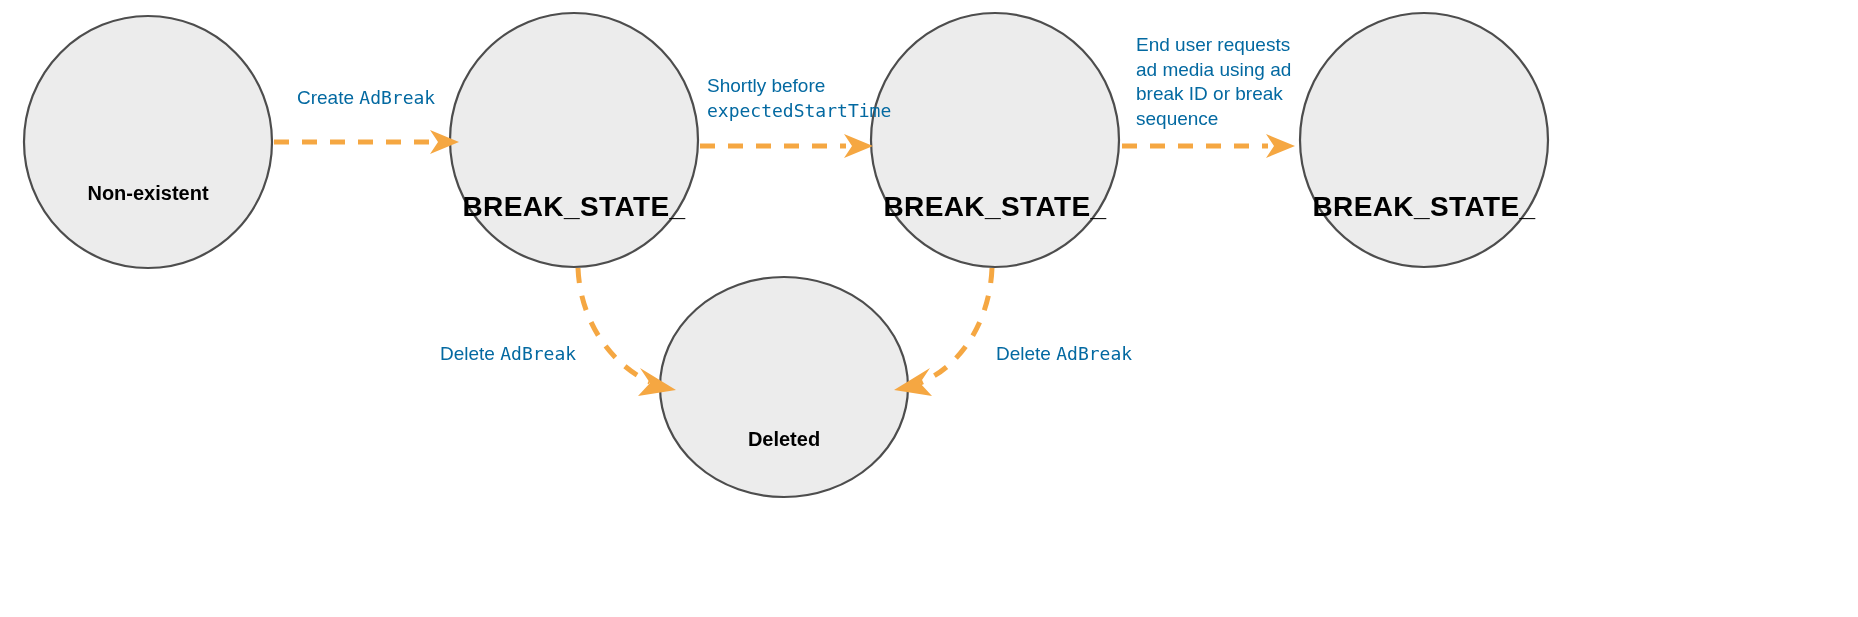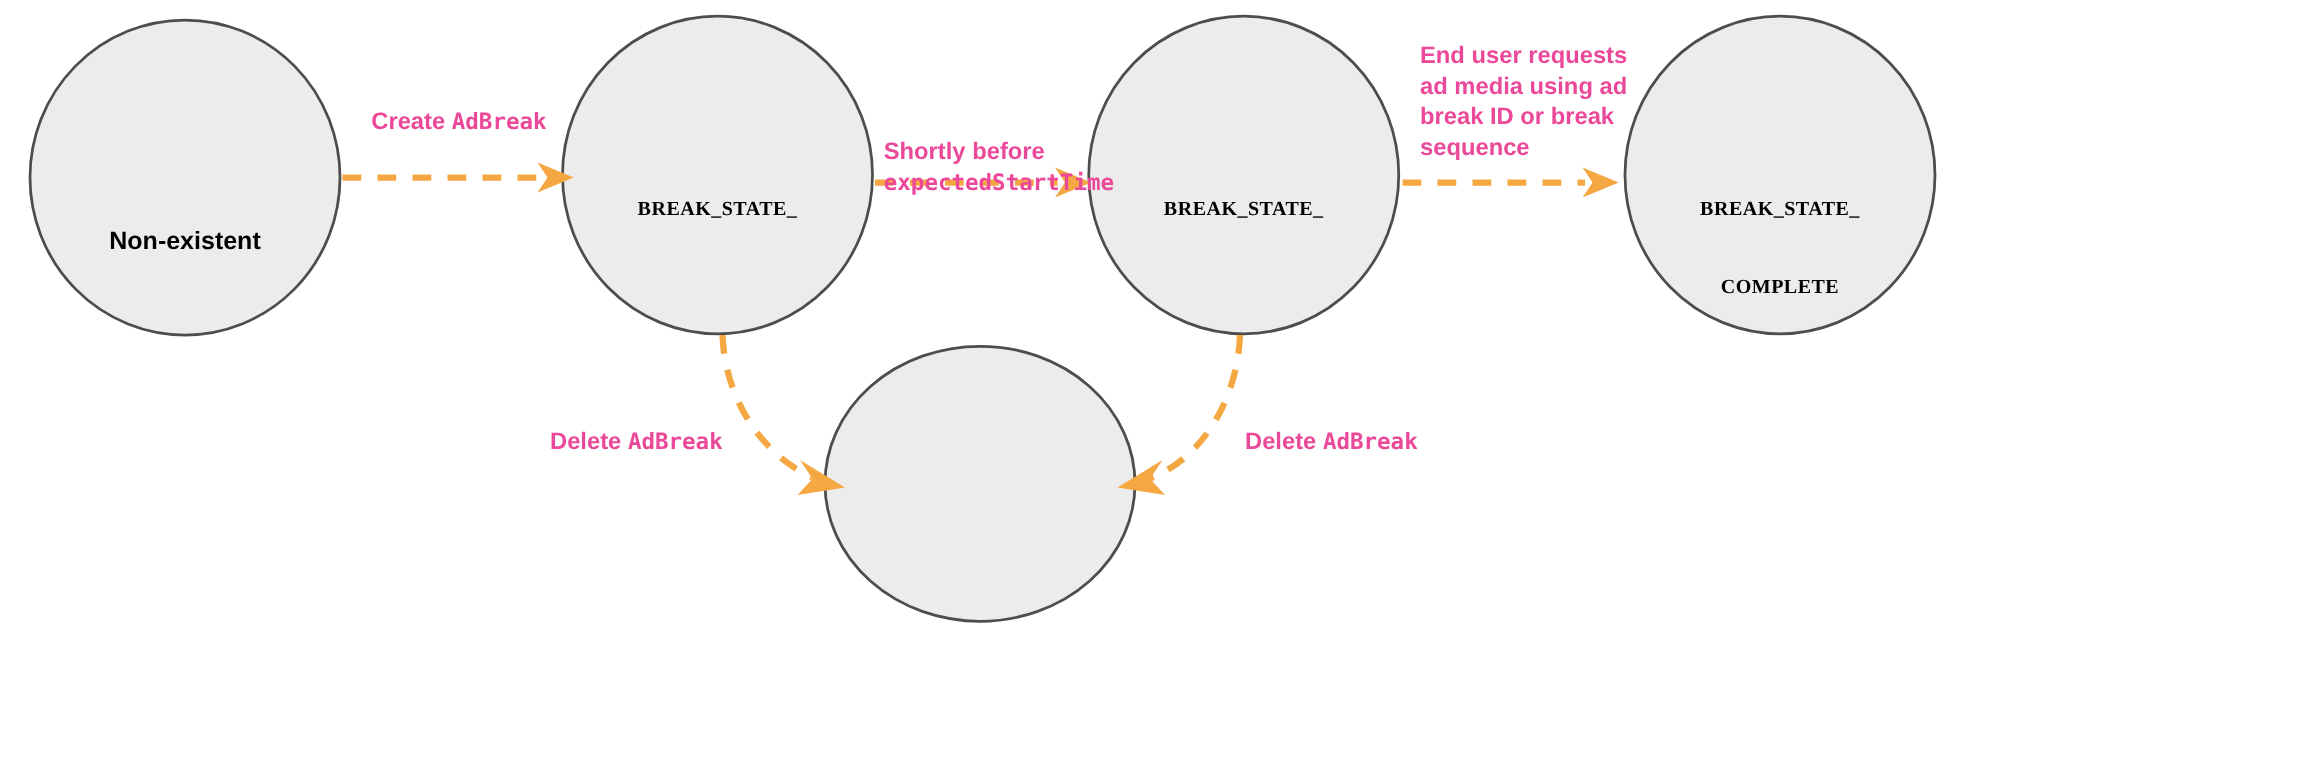--- a/index.html
+++ b/index.html
@@ -34,35 +34,34 @@
   .node-label {
     position: absolute;
     text-align: center;
     font-weight: bold;
     color: #000000;
     line-height: 1.30;
     pointer-events: none;
     white-space: pre;
   }
   .node-label.mono {
-    font-family: Liberation Serif, serif;
-    font-size: 16px;
+    font-family: Liberation Sans, sans-serif;
+    font-size: 28px;
     letter-spacing: 0.4px;
   }
   .node-label.sans {
     font-family: "Liberation Sans", sans-serif;
     font-size: 20px;
   }
   .edge-label {
     position: absolute;
-    color: #ec4899;
+    color: #0369a1;
     font-size: 19px;
     line-height: 1.30;
     white-space: pre;
-    font-weight: bold;
   }
   .edge-label .sans {
     font-family: "Liberation Sans", sans-serif;
   }
   .edge-label .mono {
     font-family: "DejaVu Sans Mono", "Liberation Mono", monospace;
     font-size: 18px;
   }
   .edge-path {
     fill: none;
@@ -122,27 +121,29 @@
   <div class="node-label mono" style="left:450px; top:116px; width:248px;">
     <div>BREAK_STATE_</div>
   </div>
 
   <div class="node-label mono" style="left:871px; top:116px; width:248px;">
     <div>BREAK_STATE_</div>
   </div>
 
   <div class="node-label mono" style="left:1300px; top:116px; width:248px;">
     <div>BREAK_STATE_</div>
-    <div>COMPLETE</div>
   </div>
 
+  <div class="node-label sans" style="left:660px; top:374px; width:248px;">
+    <div>Deleted</div>
+  </div>
 
   <div class="edge-label" style="left:297px; top:86px;"><span class="sans">Create </span><span class="mono">AdBreak</span></div>
 
-  <div class="edge-label" style="left:707px; top:74px;margin-top:36px;"><span class="sans">Shortly before</span><br><span class="mono">expectedStartTime</span></div>
+  <div class="edge-label" style="left:707px; top:74px;"><span class="sans">Shortly before</span><br><span class="mono">expectedStartTime</span></div>
 
   <div class="edge-label sans" style="left:1136px; top:33px; font-family:'Liberation Sans', sans-serif;">End user requests
 ad media using ad
 break ID or break
 sequence</div>
 
   <div class="edge-label" style="left:440px; top:342px;"><span class="sans">Delete </span><span class="mono">AdBreak</span></div>
 
   <div class="edge-label" style="left:996px; top:342px;"><span class="sans">Delete </span><span class="mono">AdBreak</span></div>
 

